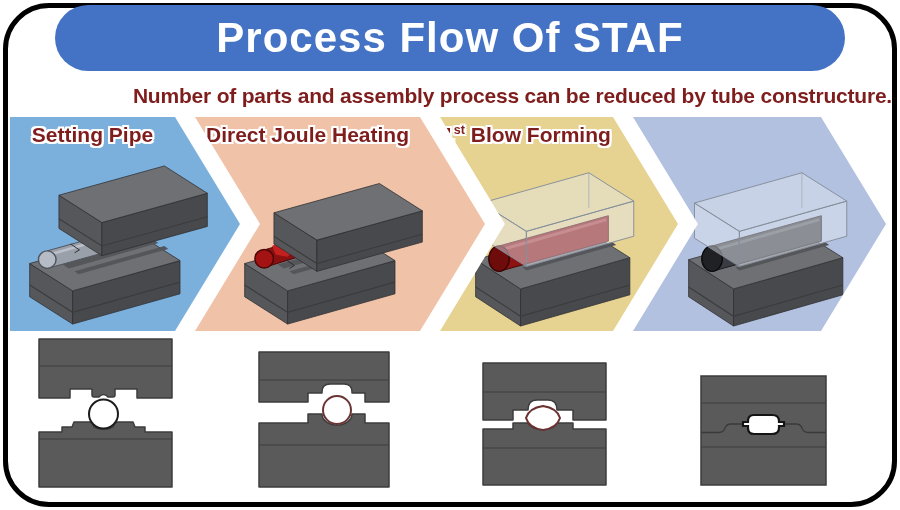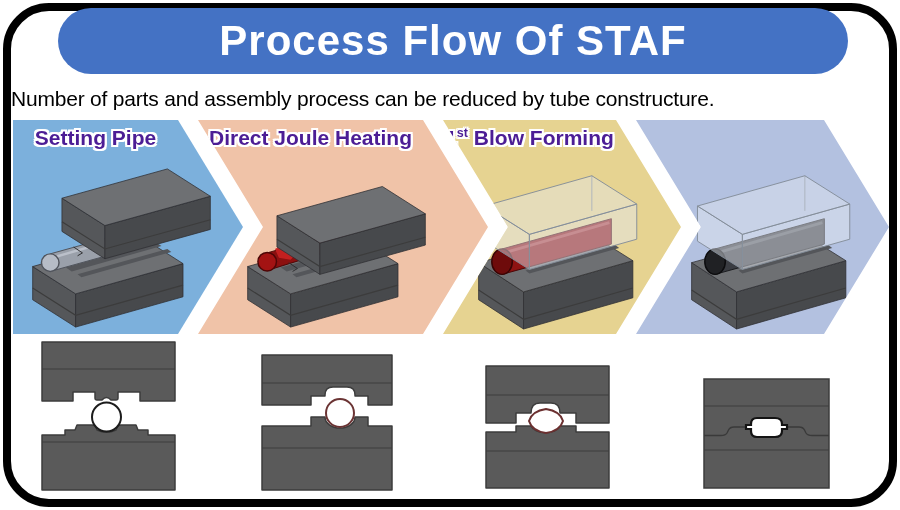--- a/index.html
+++ b/index.html
@@ -1,35 +1,35 @@
 <!DOCTYPE html>
 <html><head>
 <meta charset="utf-8">
 <style>
   html,body{margin:0;padding:0;background:#fff;}
   body{width:900px;height:510px;position:relative;font-family:"Liberation Sans",sans-serif;overflow:hidden;}
-  .card{position:absolute;inset:3px;border:8px solid #000000;border-radius:46px;background:#fff;}
+  .card{position:absolute;inset:3px;border:5px solid #000000;border-radius:46px;background:#fff;}
   
   .banner{position:absolute;top:-3px;left:47px;width:790px;height:66px;background:#4472c4;border-radius:34px;
           display:flex;align-items:center;justify-content:center;}
   .banner .title{color:#fff;font-size:42px;font-weight:bold;letter-spacing:1px;}
-  .subtitle{position:absolute;top:76px;left:0;width:100%;text-align:left;font-size:21px;font-weight:normal;color:#000000;letter-spacing:-0.2px;}
+  .subtitle{position:absolute;top:76px;left:0;width:100%;text-align:right;font-size:21px;font-weight:bold;color:#7f1d1d;letter-spacing:-0.2px;}
   
   .band{position:absolute;top:109px;left:2px;width:876px;height:214px;}
   .chev{position:absolute;top:0;height:214px;}
   .chev-1{left:0;width:230px;background:#7cb0dc;
      clip-path:polygon(0 0,calc(100% - 65px) 0,100% 50%,calc(100% - 65px) 100%,0 100%);}
   .chev-2{left:185px;width:290px;background:#f0c3a8;
      clip-path:polygon(0 0,calc(100% - 65px) 0,100% 50%,calc(100% - 65px) 100%,0 100%,65px 50%);}
   .chev-3{left:430px;width:238px;background:#e6d391;
      clip-path:polygon(0 0,calc(100% - 65px) 0,100% 50%,calc(100% - 65px) 100%,0 100%,65px 50%);}
   .chev-4{left:623px;width:253px;background:#b3c1e0;
      clip-path:polygon(0 0,calc(100% - 65px) 0,100% 50%,calc(100% - 65px) 100%,0 100%,65px 50%);}
   .chev-label{position:absolute;top:7px;left:0;right:65px;text-align:center;font-size:21px;font-weight:bold;
-     color:#4c1d95;white-space:nowrap;line-height:1.05;
+     color:#7f1d1d;white-space:nowrap;line-height:1.05;
      text-shadow:-2px -2px 0 #fff,2px -2px 0 #fff,-2px 2px 0 #fff,2px 2px 0 #fff,0 -2px 0 #fff,0 2px 0 #fff,-2px 0 0 #fff,2px 0 0 #fff;}
   .chev-4 .chev-label{font-size:19px;top:4px;}
   .chev-label sup{font-size:0.6em;margin-top:19px;}
   .chev-label .l2{display:block;}
   .art{position:absolute;bottom:2px;width:205px;height:168px;}
   .chev-1 .art{left:6px}.chev-2 .art{left:36px}.chev-3 .art{left:20px}.chev-4 .art{left:40px}
   
   .xs{position:absolute;}
   .xs-1{left:30px;top:330px;width:135px;height:150px;}
   .xs-2{left:250px;top:342px;width:132px;height:138px;}

